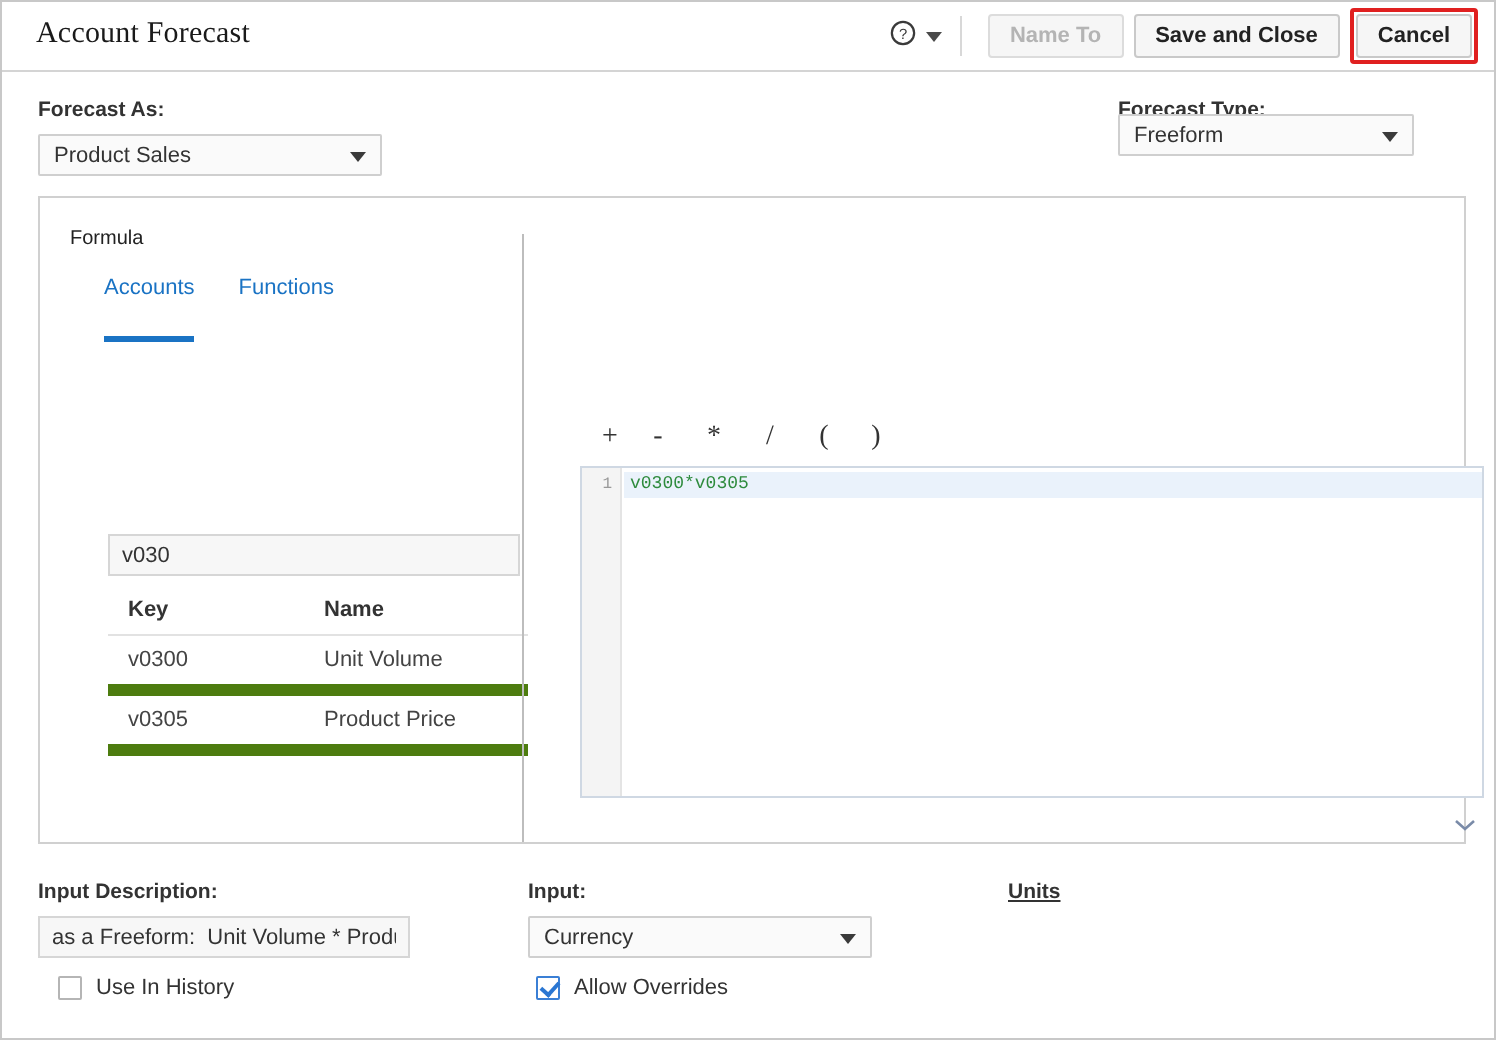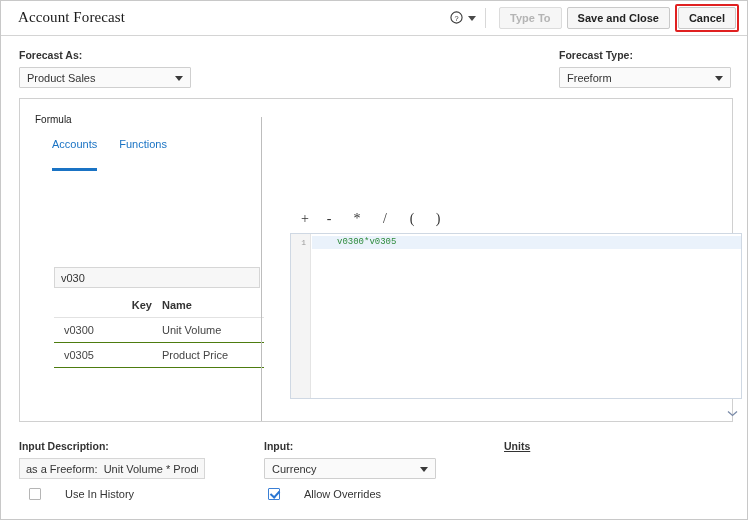--- a/index.html
+++ b/index.html
@@ -115,21 +115,21 @@
     right: 7px; top: 8px;
     width: 0; height: 0;
     border-left: 4px solid transparent;
     border-right: 4px solid transparent;
     border-top: 5px solid #3a3a3a;
   }
 
   #forecast-as-label { position: absolute; left: 18px; top: 48px; }
   #forecast-as-select { position: absolute; left: 18px; top: 66px; width: 172px; }
   #forecast-type-label { position: absolute; left: 558px; top: 48px; }
-  #forecast-type-select { position: absolute; left: 558px; top: 66px; width: 172px; }
+  #forecast-type-select { position: absolute; left: 558px; top: 56px; width: 148px; }
 
   
   .formula-panel {
     position: absolute;
     left: 18px; top: 97px;
     width: 714px; height: 324px;
     border: 1px solid #d0d0d0;
     background: #ffffff;
     box-sizing: border-box;
   }
@@ -189,23 +189,23 @@
     text-align: left;
     font-weight: bold;
     color: #333333;
     padding: 6px 0 6px 10px;
     border-bottom: 1px solid #e2e2e2;
   }
   .acct-table td {
     text-align: left;
     color: #444444;
     padding: 6px 0 6px 10px;
-    border-bottom: 1px solid #4d7c0f;
-  }
-  .acct-table .col-key { width: 88px; text-align: right; }
+    border-bottom: 6px solid #4d7c0f;
+  }
+  .acct-table .col-key { width: 88px; }
 
   
   .ops {
     position: absolute;
     left: 275px; top: 112px;
     display: flex;
     align-items: center;
   }
   .op {
     font-family: "Liberation Serif", serif;
@@ -242,21 +242,20 @@
     padding-right: 4px;
     line-height: 13px;
     margin-top: 2px;
   }
   .code-line {
     position: absolute;
     left: 21px; top: 2px;
     right: 0;
     height: 13px;
     background: #eaf2fb;
-    padding-left: 22px;
   }
   .code-text {
     font-family: "Liberation Mono", monospace;
     font-size: 9px;
     color: #2e8b3d;
     line-height: 13px;
     padding-left: 3px;
   }
   .editor-chevron {
     position: absolute;
@@ -280,21 +279,21 @@
   }
   #input-label { position: absolute; left: 263px; top: 439px; }
   #input-select { position: absolute; left: 263px; top: 457px; width: 172px; }
   #units-label { position: absolute; left: 503px; top: 439px; text-decoration: underline; }
   #units-select { position: absolute; left: 503px; top: 457px; width: 172px; }
 
   .check-row {
     position: absolute;
     display: flex;
     align-items: center;
-    gap: 24px;
+    gap: 7px;
     cursor: pointer;
   }
   #use-in-history-row { left: 28px; top: 487px; }
   #allow-overrides-row { left: 267px; top: 487px; }
   .checkbox {
     width: 12px; height: 12px;
     border: 1px solid #b5b5b5;
     background: #ffffff;
     border-radius: 1px;
     box-sizing: border-box;
@@ -324,21 +323,21 @@
       <div class="help-wrap">
         <span class="help-icon">
           <svg width="13" height="13" viewBox="0 0 14 14">
             <circle cx="7" cy="7" r="6" fill="none" stroke="#3a3a3a" stroke-width="1.2"></circle>
             <text x="7" y="10.3" font-family="Liberation Sans, sans-serif" font-size="8" text-anchor="middle" fill="#3a3a3a">?</text>
           </svg>
         </span>
         <span class="caret-sm"></span>
       </div>
 
-      <button class="btn disabled">Type To</button>
+      <button class="btn disabled">Name To</button>
       <button class="btn">Save and Close</button>
       <span class="btn-highlight-wrap">
         <button class="btn">Cancel</button>
       </span>
     </div>
   </div>
 
   <div class="fieldlabel" id="forecast-as-label">Forecast As:</div>
   <div class="select" id="forecast-as-select">
     <span class="sel-text">Product Sales</span>

